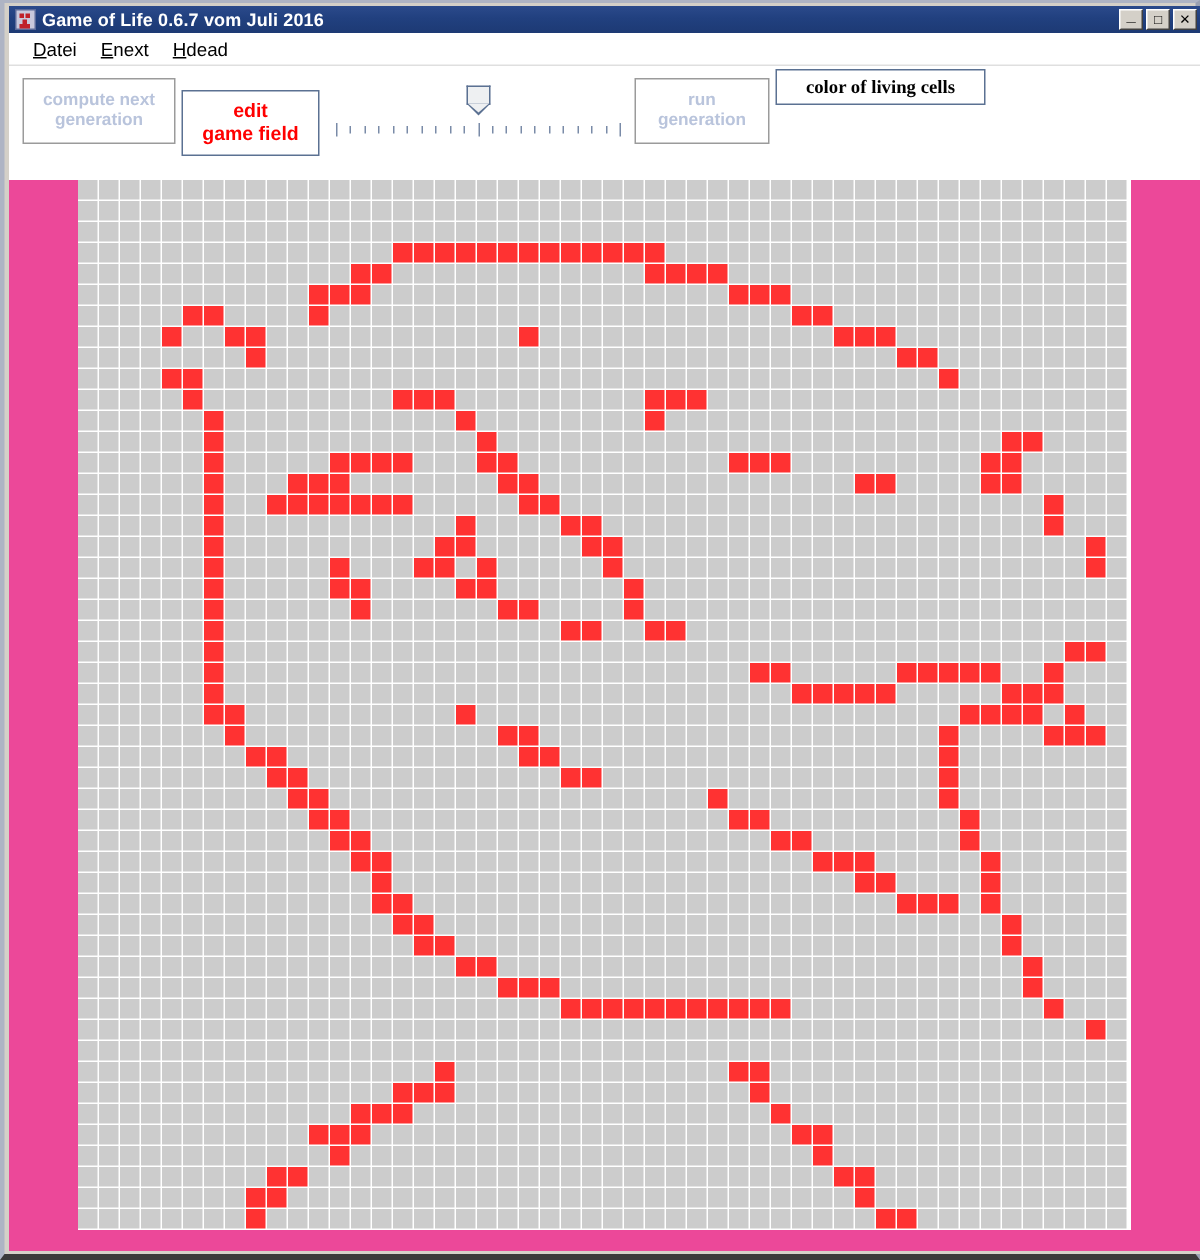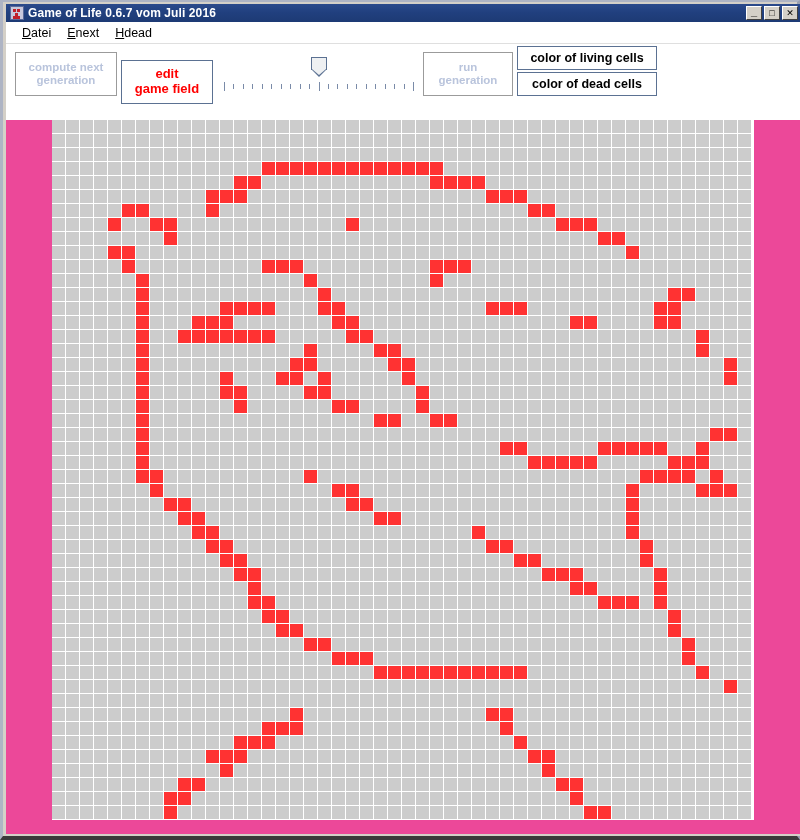--- a/index.html
+++ b/index.html
@@ -156,20 +156,21 @@
     border: 1px solid #5b7192;
     color: #ff0000;
     font-size: 13px;
     font-weight: bold;
   }
   .tb-btn.plain {
     border: 1px solid #5b7192;
     color: #000000;
     font-size: 12.5px;
     font-weight: bold;
+    font-family: Liberation Serif, serif;
   }
 
   #btn-compute { left: 9px;  top: 8px;  width: 102px; height: 44px; }
   #btn-edit    { left: 115px; top: 8px; width: 92px;  height: 44px; margin-top: 8px; }
   #btn-run     { left: 417px; top: 8px; width: 90px;  height: 44px; }
   #btn-living  { left: 511px; top: 2px; width: 140px; height: 24px; }
   #btn-dead    { left: 511px; top: 28px; width: 140px; height: 24px; }
 
   
   .slider {
@@ -318,21 +319,20 @@
             <div class="tick" style="left: 180px;"></div>
             <div class="tick major" style="left: 189px;"></div>
           </div>
       </div>
 
       <div class="tb-btn disabled" id="btn-run">run
 generation</div>
 
       <div class="tb-btn plain" id="btn-living">color of living cells</div>
 
-      <div class="tb-btn plain" id="btn-dead">color of dead cells</div>
     </div>
 
     <div class="field-wrap">
       <div class="grid" id="game-grid">
           <div class="cell dead"></div>
           <div class="cell dead"></div>
           <div class="cell dead"></div>
           <div class="cell dead"></div>
           <div class="cell dead"></div>
           <div class="cell dead"></div>

